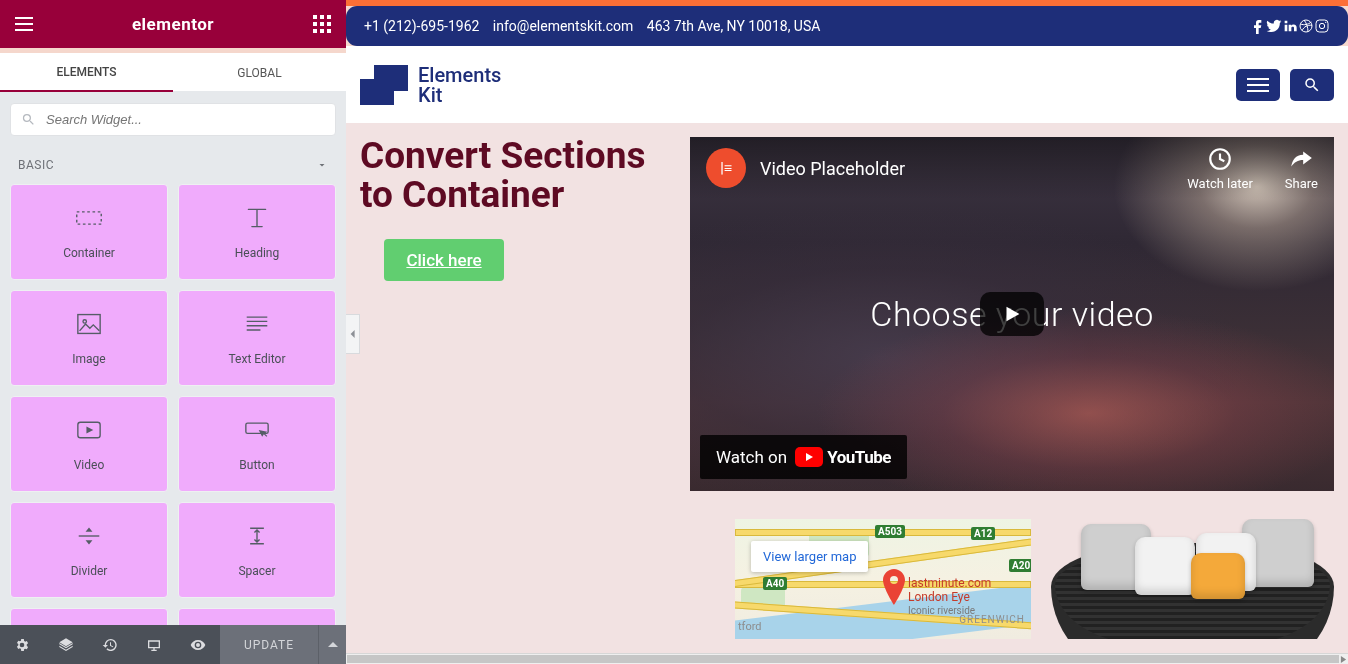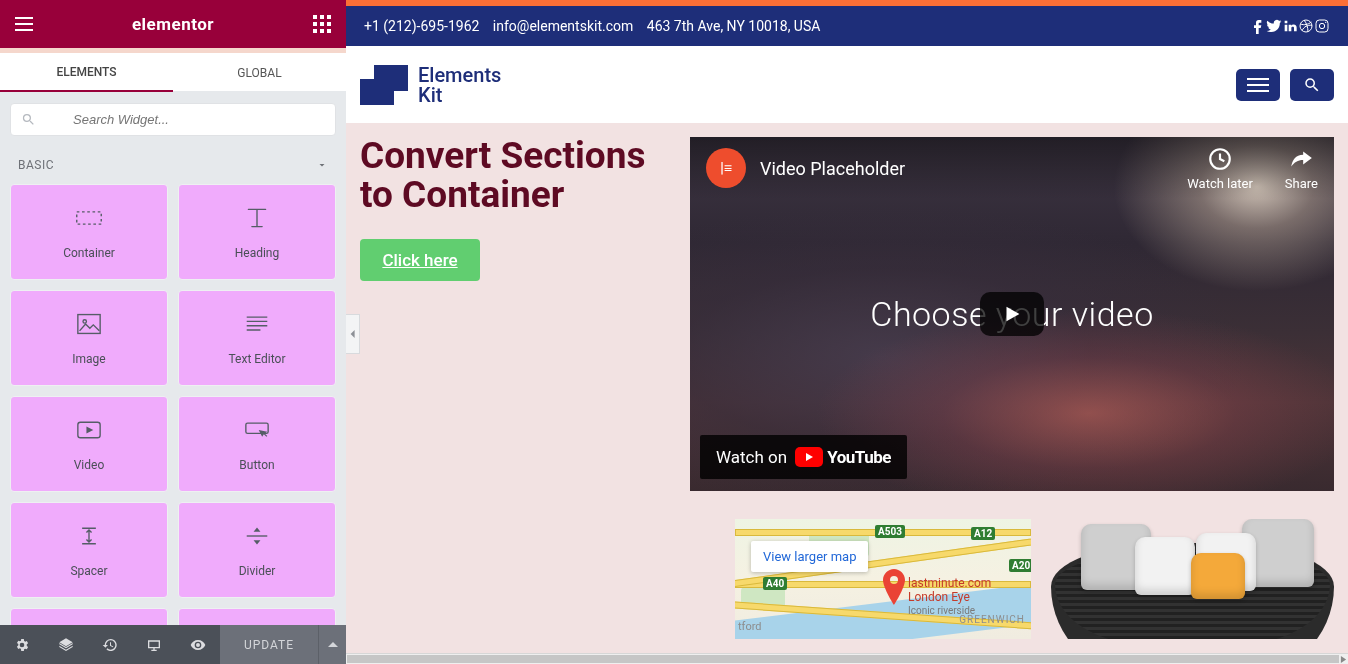--- a/index.html
+++ b/index.html
@@ -61,21 +61,21 @@
     border: 1px solid #e0e2e5;
     border-radius: 4px;
     display: flex;
     align-items: center;
     padding: 8px 10px;
     gap: 10px;
   }
   .search-inner svg { width: 15px; height: 15px; fill: #b5b9bf; }
   .search-inner input {
     border: none; outline: none; font-size: 13px; flex: 1;
-    font-style: italic; color: #999; background: transparent; margin-left: 27px;
+    font-style: italic; color: #999; background: transparent;
   }
 
   .cat-row {
     display: flex;
     justify-content: space-between;
     align-items: center;
     padding: 14px 18px 12px;
     color: #6e7177;
     font-size: 12px;
     letter-spacing: .5px;
@@ -169,20 +169,21 @@
   }
   .orange-strip { height: 6px; background: #fc6f36; }
   .topbar {
     background: #1e2e79;
     height: 40px;
     display: flex;
     align-items: center;
     padding: 0 18px;
     color: #fff;
     font-size: 14px;
+    border-radius: 11px;
   }
   .topbar-left span { margin-right: 10px; }
   .topbar-spacer { flex: 1; }
   .social { width: 16px; height: 16px; fill: #fff; }
 
   .site-header {
     background: #fff;
     height: 77px;
     display: flex;
     align-items: center;
@@ -229,20 +230,21 @@
     color: #fff;
     font-size: 17px;
     text-decoration: underline;
     width: 120px;
     height: 42px;
     display: flex;
     align-items: center;
     justify-content: center;
     border-radius: 4px;
     font-weight: 500;
+    margin-left: 24px;
   }
   .col-right { flex: 1; display: flex; flex-direction: column; gap: 28px; overflow: hidden; }
   .video-card {
     background: #2a1c24;
     height: 364px;
     position: relative;
     color: #fff;
     overflow: hidden;
   }
   .video-sky {
@@ -460,33 +462,33 @@
             <svg viewBox="0 0 32 28">
               <rect x="3" y="6" width="26" height="12" rx="2"></rect>
               <path d="M18 14l4 8 2-3 3 3 1-1-3-3 3-2z" fill="#555d66" stroke="none"></path>
             </svg>
           </div>
         <span class="widget-label">Button</span>
       </div>
       <div class="widget-card">
         <div class="widget-icon-slot">
             <svg viewBox="0 0 32 28">
-              <path d="M8 5h16M8 23h16M16 7v14M13 10l3-3 3 3M13 18l3 3 3-3"></path>
-            </svg>
-          </div>
-        <span class="widget-label">Spacer</span>
-      </div>
-      <div class="widget-card">
-        <div class="widget-icon-slot">
-            <svg viewBox="0 0 32 28">
               <path d="M16 4l-4 5h8zM4 14h24M16 24l4-5h-8z" fill="#555d66" stroke="none"></path>
               <path d="M4 14h24" stroke="#555d66"></path>
             </svg>
           </div>
         <span class="widget-label">Divider</span>
+      </div>
+      <div class="widget-card">
+        <div class="widget-icon-slot">
+            <svg viewBox="0 0 32 28">
+              <path d="M8 5h16M8 23h16M16 7v14M13 10l3-3 3 3M13 18l3 3 3-3"></path>
+            </svg>
+          </div>
+        <span class="widget-label">Spacer</span>
       </div>
       <div class="widget-card" style="height:24px;"></div>
       <div class="widget-card" style="height:24px;"></div>
     </div>
   </div>
 
   <div class="bottom-bar">
     <div class="bb-btn">
         <svg viewBox="0 0 24 24">
           <path d="M19.14 12.94a7.07 7.07 0 000-1.88l2.03-1.58-2-3.46-2.39.96a7.03 7.03 0 00-1.62-.94L14.8 3h-4l-.36 2.54c-.58.23-1.12.55-1.62.94l-2.39-.96-2 3.46 2.03 1.58a7.07 7.07 0 000 1.88L4.43 14.5l2 3.46 2.39-.96c.5.39 1.04.71 1.62.94L10.8 21h4l.36-2.54c.58-.23 1.12-.55 1.62-.94l2.39.96 2-3.46-2.03-1.58zM12 15.5A3.5 3.5 0 1112 8.5a3.5 3.5 0 010 7z"></path>

